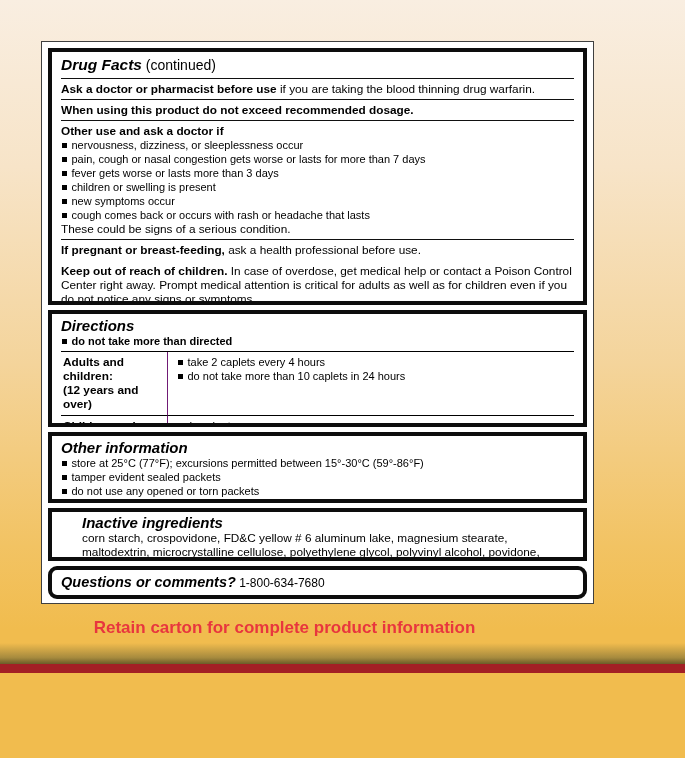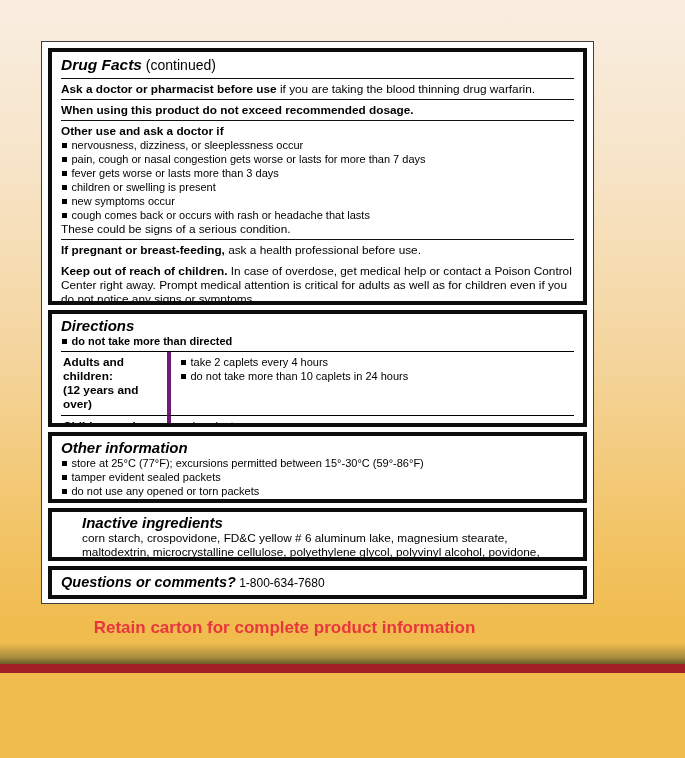--- a/index.html
+++ b/index.html
@@ -11,35 +11,35 @@
   .panel{
     position:absolute; left:41px; top:41px; width:553px; height:563px;
     background:#fff; border:1.5px solid #3f3f3f; box-sizing:border-box;
     padding:6px; display:flex; flex-direction:column; gap:5px;
   }
   .box{
     border:4px solid #0d0d0d; background:#fff; box-sizing:border-box;
     padding:3px 9px 0 9px; overflow:hidden; flex:none;
   }
   .box1{height:257px;} .box2{height:117px;} .box3{height:71px;}
-  .box4{height:53px; padding-top:2px;padding-left:30px;} .box5{height:33px; padding-top:4px;}
+  .box4{height:53px; padding-top:2px;padding-left:30px;} .box5{height:33px; padding-top:4px;border-radius:9px;}
   .df-title{font-size:15.5px; line-height:19px; margin:0;}
   .df-title .ttl{font-weight:bold; font-style:italic;}
   .df-title .cont{font-weight:normal; font-size:14px;}
   .rule{border:none; border-top:1.6px solid #111; margin:3px 0;}
   p{margin:0; font-size:11.8px; line-height:14px;}
   b{font-weight:bold;}
   .bullet{display:flex; align-items:flex-start; font-size:11px; line-height:14px;text-align:right;}
   .sq{flex:none; width:4.5px; height:4.5px; background:#000; margin:5px 5px 0 1px;}
   .sec-head{font-size:15px; font-weight:bold; font-style:italic; line-height:17px; margin:0;}
   .bold-bullet{font-weight:bold;}
   .keepout{margin-top:7px;}
   .dir-table{display:grid; grid-template-columns:106px 1fr; border-top:1px solid #000; margin-top:3px;}
   .dt-cell{padding:3px 6px 4px 2px; font-size:11.8px; line-height:14px;}
-  .dt-right{border-left:4px solid #701a75; padding-left:9px;}
+  .dt-right{border-left:1px solid #701a75; padding-left:9px;}
   .dt-row2{border-top:1px solid #000;}
   .dt-label{font-weight:bold;}
   .footer-note{
     position:absolute; left:0; top:618px; width:569px; text-align:center;
     font-size:17px; font-weight:bold;
   }
   .shadow-band{
     position:absolute; left:0; top:643px; width:685px; height:21px;
     background:linear-gradient(180deg, rgba(241,188,78,0) 0%, #a68a3e 70%, #6b5c28 100%);
   }

